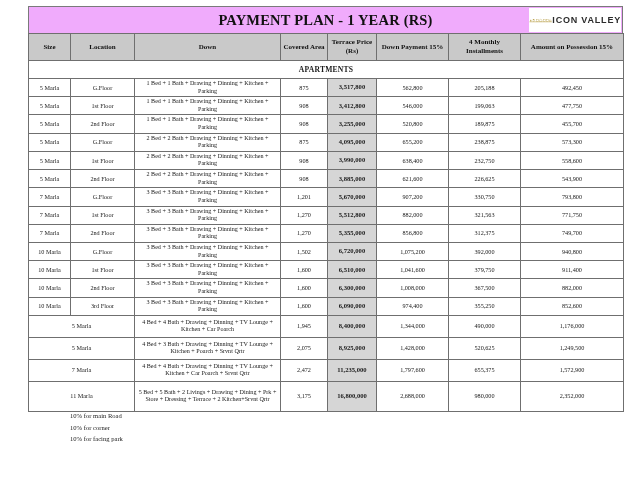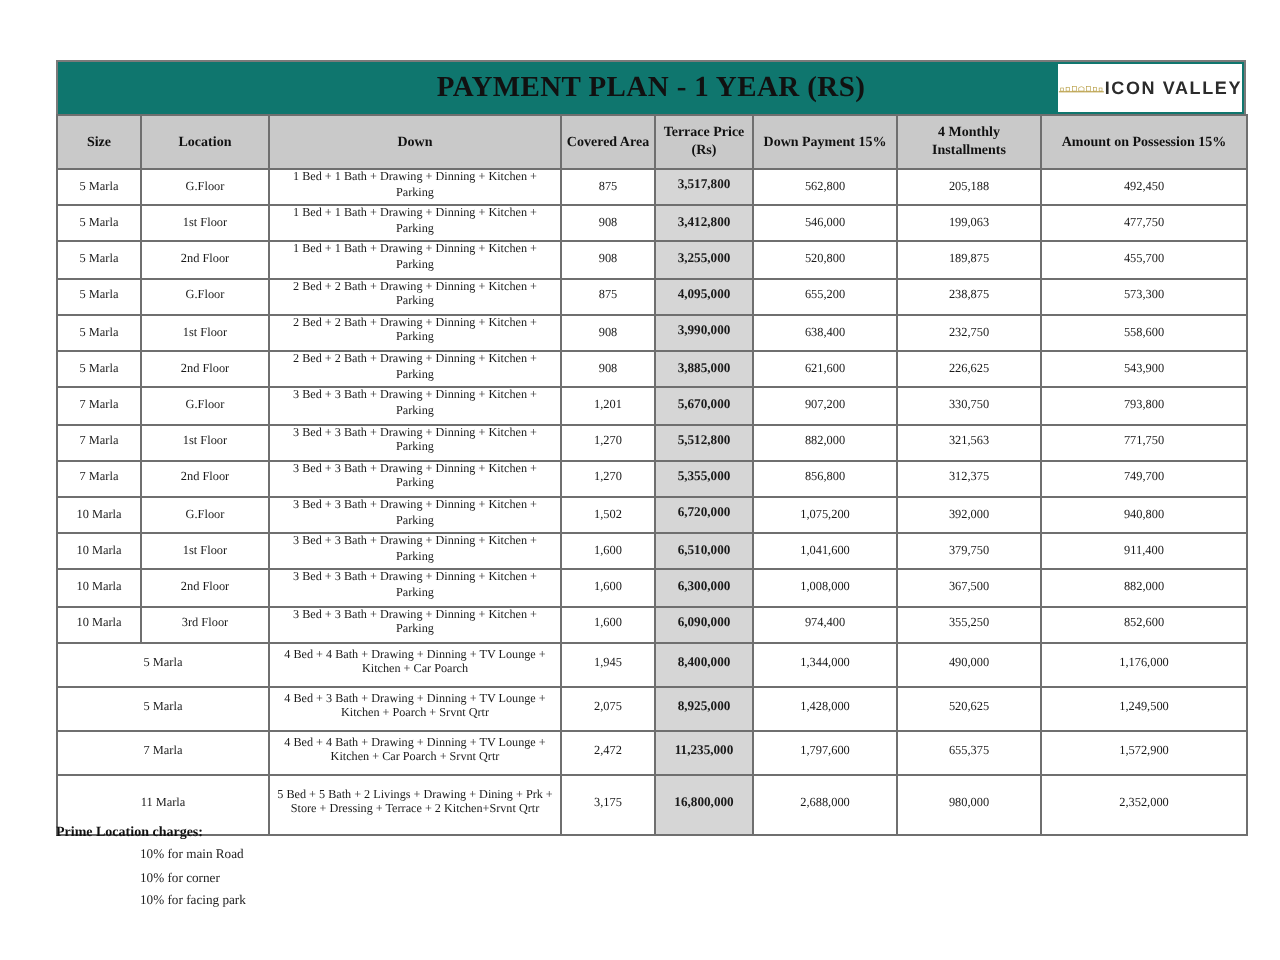--- a/index.html
+++ b/index.html
@@ -23,24 +23,23 @@
   .sheet {
     position: absolute;
     left: 28px;
     top: 6px;
     width: 595px;
   }
   
   .title-band {
     position: relative;
     height: 26px;
-    background: #0f766e;
+    background: #f0abfc;
     border: 1px solid #7a7a7a;
     border-bottom: none;
-    margin-top: 24px;
   }
   .title-text {
     position: absolute;
     left: 0; right: 0; top: 0; bottom: 0;
     display: flex;
     align-items: center;
     justify-content: center;
     font-size: 14.5px;
     font-weight: bold;
     letter-spacing: 0.2px;
@@ -190,20 +189,23 @@
           </th>
           <th>Down Payment 15%</th>
           <th>
             <div>4 Monthly</div>
             <div>Installments</div>
           </th>
           <th>Amount on Possession 15%</th>
         </tr>
       </thead>
       <tbody id="table-body">
+          <tr class="section-row">
+            <td colspan="8">APARTMENTS</td>
+          </tr>
           <tr>
             <td class="cell-size">5 Marla</td>
             <td class="cell-cat">G.Floor</td>
             <td class="cell-type">1 Bed + 1 Bath + Drawing + Dinning + Kitchen + Parking</td>
             <td class="cell-num">875</td>
             <td class="cell-price">3,517,800</td>
             <td class="cell-num">562,800</td>
             <td class="cell-num">205,188</td>
             <td class="cell-num">492,450</td>
           </tr>
@@ -362,21 +364,20 @@
             <td class="cell-num">2,688,000</td>
             <td class="cell-num">980,000</td>
             <td class="cell-num">2,352,000</td>
           </tr>
         </tbody>
     </table>
 
   </div>
 
   <div class="notes">
-    <div class="notes-title">Prime Location charges:</div>
     <div id="notes-list">
         <div class="note-item">10% for main Road</div>
         <div class="note-item">10% for corner</div>
         <div class="note-item">10% for facing park</div>
       </div>
   </div>
 
 </div>
 
 </body></html>

